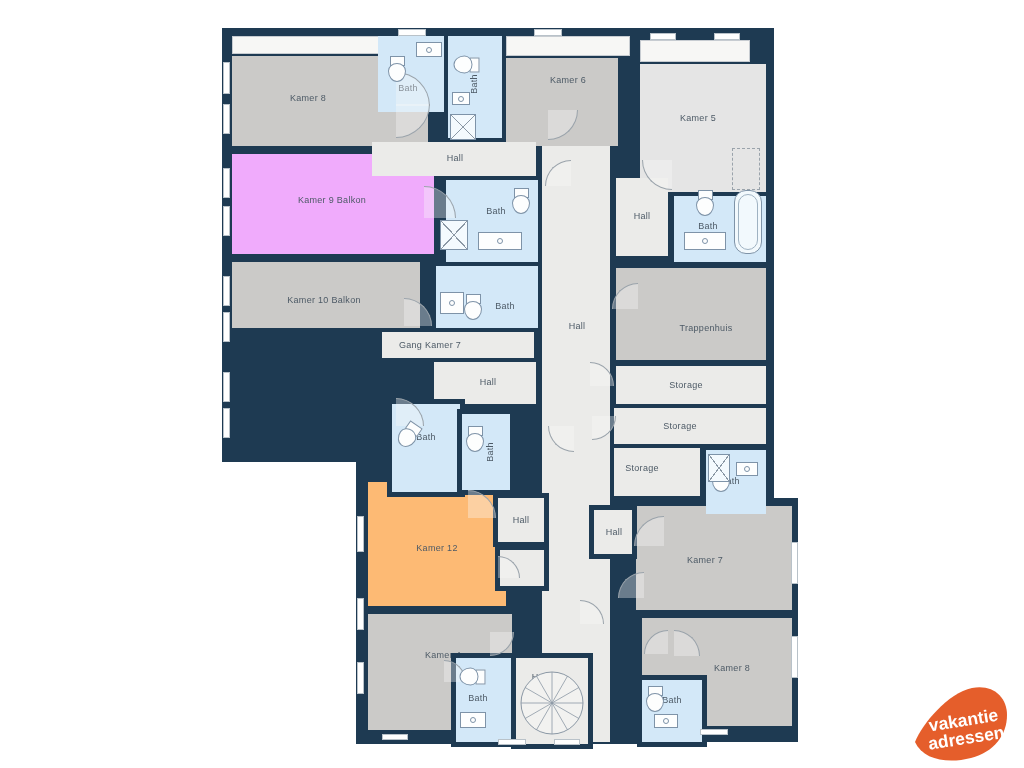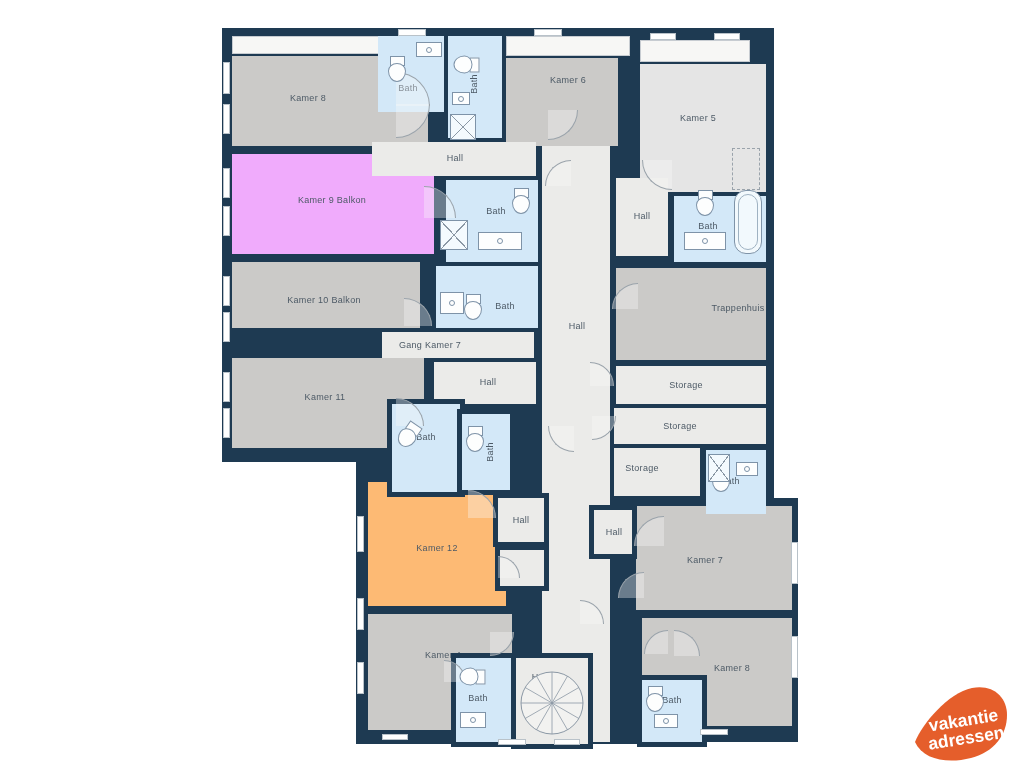--- a/index.html
+++ b/index.html
@@ -52,31 +52,28 @@
       <div class="balcony" style="left: 640px; top: 40px; width: 110px; height: 22px;"></div>
       <div class="roomrect" style="left: 232px; top: 56px; width: 196px; height: 90px; background: rgb(203, 202, 200);">
         <span class="room-label" style="left: 76px; top: 42px; color: rgb(77, 90, 102);">Kamer 8</span>
       </div>
       <div class="roomrect" style="left: 232px; top: 154px; width: 202px; height: 100px; background: #f0abfc;">
         <span class="room-label" style="left: 100px; top: 46px; color: rgb(77, 90, 102);">Kamer 9 Balkon</span>
       </div>
       <div class="roomrect" style="left: 232px; top: 262px; width: 188px; height: 66px; background: rgb(203, 202, 200);">
         <span class="room-label" style="left: 92px; top: 38px; color: rgb(77, 90, 102);">Kamer 10 Balkon</span>
       </div>
-      <div class="roomrect" style="left: 232px; top: 358px; width: 192px; height: 90px; background: rgb(203, 202, 200);">
-        <span class="room-label" style="left: 93px; top: 39px; color: rgb(77, 90, 102);">Kamer 11</span>
-      </div>
       <div class="roomrect" style="left: 506px; top: 58px; width: 112px; height: 88px; background: rgb(203, 202, 200);">
         <span class="room-label" style="left: 62px; top: 22px; color: rgb(77, 90, 102);">Kamer 6</span>
       </div>
       <div class="roomrect" style="left: 640px; top: 64px; width: 126px; height: 128px; background: #e5e5e5;">
         <span class="room-label" style="left: 58px; top: 54px; color: rgb(77, 90, 102);">Kamer 5</span>
       </div>
       <div class="roomrect" style="left: 616px; top: 268px; width: 150px; height: 92px; background: rgb(203, 202, 200);">
-        <span class="room-label" style="left: 90px; top: 40px; color: rgb(77, 90, 102); margin-left: 32px;">Trappenhuis</span>
+        <span class="room-label" style="left: 90px; top: 60px; color: rgb(77, 90, 102);">Trappenhuis</span>
       </div>
       <div class="roomrect" style="left: 368px; top: 482px; width: 138px; height: 124px; background: #fdba74;">
         <span class="room-label" style="left: 69px; top: 66px; color: rgb(77, 90, 102);">Kamer 12</span>
       </div>
       <div class="roomrect" style="left: 636px; top: 506px; width: 156px; height: 104px; background: rgb(203, 202, 200);">
         <span class="room-label" style="left: 69px; top: 54px; color: rgb(77, 90, 102);">Kamer 7</span>
       </div>
       <div class="roomrect" style="left: 368px; top: 614px; width: 144px; height: 116px; background: rgb(203, 202, 200);">
         <span class="room-label" style="left: 75px; top: 41px; color: rgb(77, 90, 102);">Kamer 4</span>
       </div>

